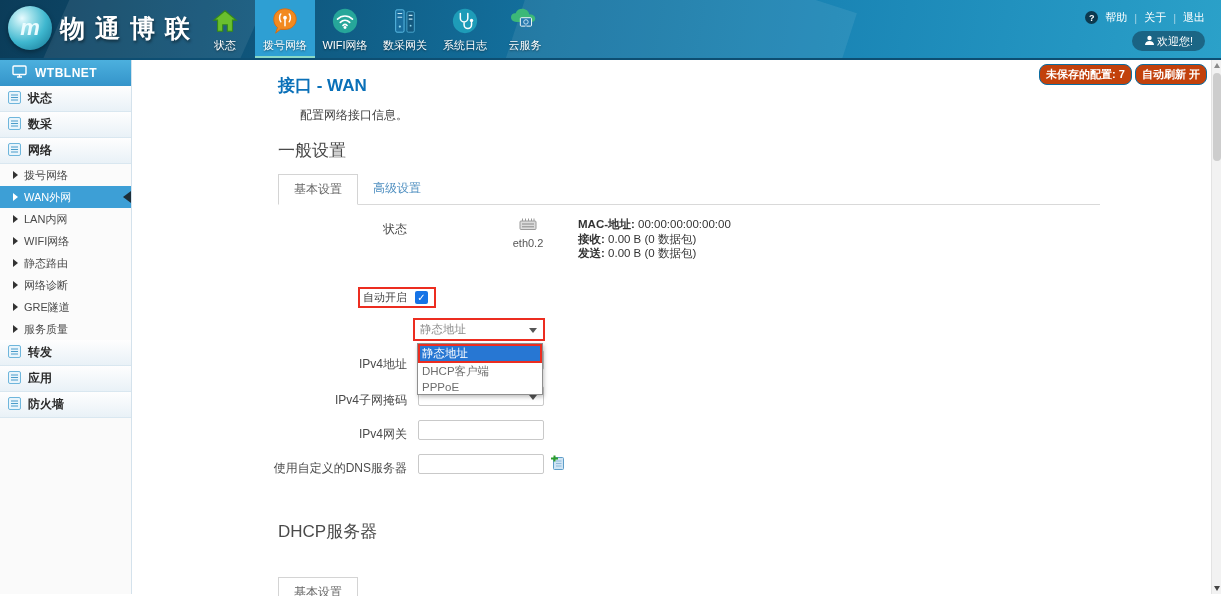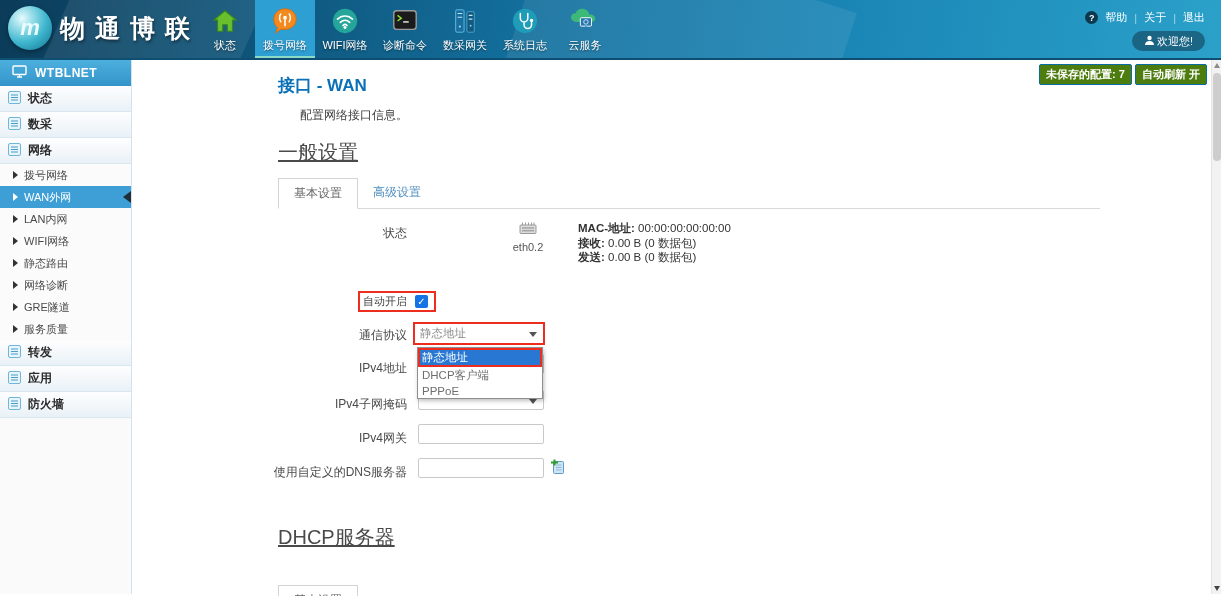--- a/index.html
+++ b/index.html
@@ -55,25 +55,25 @@
   .sb-sub::before { content:""; width:0; height:0; border-left:5px solid #333; border-top:4px solid transparent;
     border-bottom:4px solid transparent; margin-right:6px; }
   .sb-sub.active { background:#3d9fd6; color:#fff; }
   .sb-sub.active::before { border-left-color:#fff; }
   .sb-sub.active::after { content:""; position:absolute; right:0; top:50%; margin-top:-6px; width:0; height:0;
     border-top:6px solid transparent; border-bottom:6px solid transparent; border-right:8px solid #1d2e38; }
 
   
   .content { flex:1; position:relative; background:#fff; padding:14px 0 0 146px; margin-right:10px; }
   .badges { position:absolute; top:4px; right:4px; display:flex; gap:3px; }
-  .badge { background:#4d7c0f; border:1px solid #0a6da2; color:#fff; font-size:11px; font-weight:bold;
-    padding:2px 6px; border-radius:2px; cursor:pointer; white-space:nowrap; }
+  .badge { background:#c2410c; border:1px solid #0a6da2; color:#fff; font-size:11px; font-weight:bold;
+    padding:2px 6px; border-radius:8px; cursor:pointer; white-space:nowrap; }
   .page-title { color:#0a70b8; font-size:17px; font-weight:bold; }
   .page-desc { margin:10px 0 0 22px; font-size:12px; color:#3d3d3d; }
-  .section-h { margin-top:15px; font-size:20px; color:#4a4a4a; font-weight:normal;text-decoration:underline; }
+  .section-h { margin-top:15px; font-size:17px; color:#4a4a4a; font-weight:normal; }
   .tabbar { margin-top:11px; width:822px; border-bottom:1px solid #d9d9d9; display:flex; }
   .tab { font-size:12px; padding:6px 15px; cursor:pointer; color:#4f8fc0; position:relative; top:1px; }
   .tab.active { background:#fff; border:1px solid #d4d4d4; border-bottom:1px solid #fff; color:#666; }
 
   .form { position:relative; width:822px; height:300px; }
   .f-label { position:absolute; left:-30px; width:159px; text-align:right; font-size:12px; color:#4b4b4b;
     line-height:20px; white-space:nowrap; }
   .txt-input { position:absolute; left:140px; width:126px; height:20px; border:1px solid #c9c9c9;
     border-radius:2px; background:#fff; font-size:12px; padding:0 4px; }
   .sel { position:absolute; left:140px; width:126px; height:20px; border:1px solid #c9c9c9; border-radius:2px;
@@ -147,30 +147,20 @@
       </div>
       <div class="nav-item">
         <span class="nav-ico">
           <svg width="28" height="28" viewBox="0 0 30 30">
               <circle cx="15" cy="15" r="13" fill="#26a69a"></circle>
               <path d="M7 13 C11.5 8.5 18.5 8.5 23 13 M10 16.5 C13 13.5 17 13.5 20 16.5 M12.8 19.8 C14 18.6 16 18.6 17.2 19.8" stroke="#fff" stroke-width="1.8" fill="none" stroke-linecap="round"></path>
               <circle cx="15" cy="22" r="1.6" fill="#fff"></circle>
             </svg>
         </span>
         <span class="nav-label">WIFI网络</span>
-      </div>
-      <div class="nav-item">
-        <span class="nav-ico">
-          <svg width="28" height="28" viewBox="0 0 30 30">
-              <rect x="3" y="4" width="24" height="20" rx="3" fill="#1b1b1b" stroke="#9c9c9c" stroke-width="1.5"></rect>
-              <path d="M7 9 l4 3 -4 3" stroke="#8ae234" stroke-width="1.6" fill="none"></path>
-              <path d="M13 16 h6" stroke="#e0e0e0" stroke-width="1.6"></path>
-            </svg>
-        </span>
-        <span class="nav-label">诊断命令</span>
       </div>
       <div class="nav-item">
         <span class="nav-ico">
           <svg width="28" height="28" viewBox="0 0 30 30">
               <rect x="5" y="3" width="9" height="24" rx="1.5" fill="#1a6e9e" stroke="#5fc0e8"></rect>
               <rect x="17" y="5" width="8" height="22" rx="1.5" fill="#14597f" stroke="#4aa7cf"></rect>
               <path d="M7 7h5M7 11h5M19 9h4M19 13h4" stroke="#bfe6f5" stroke-width="1.2"></path>
               <circle cx="9.5" cy="21" r="1.2" fill="#8fd9f0"></circle>
               <circle cx="21" cy="20" r="1" fill="#8fd9f0"></circle>
             </svg>
@@ -335,21 +325,20 @@
           <div><b>MAC-地址:</b> <span>00:00:00:00:00:00</span></div>
           <div><b>接收:</b> <span>0.00 B (0 数据包)</span></div>
           <div><b>发送:</b> <span>0.00 B (0 数据包)</span></div>
         </div>
 
         <div class="auto-box">
           <span class="f-inline-label">自动开启</span>
           <span class="checkbox"></span>
         </div>
 
-        <div class="f-label" style="top:116px;">通信协议</div>
         <div class="proto-box">
           <div class="proto-sel">
             <div class="sel-val">静态地址</div>
           </div>
         </div>
         <div class="dropdown">
           <div class="opt selected">静态地址</div>
           <div class="opt">DHCP客户端</div>
           <div class="opt">PPPoE</div>
         </div>

